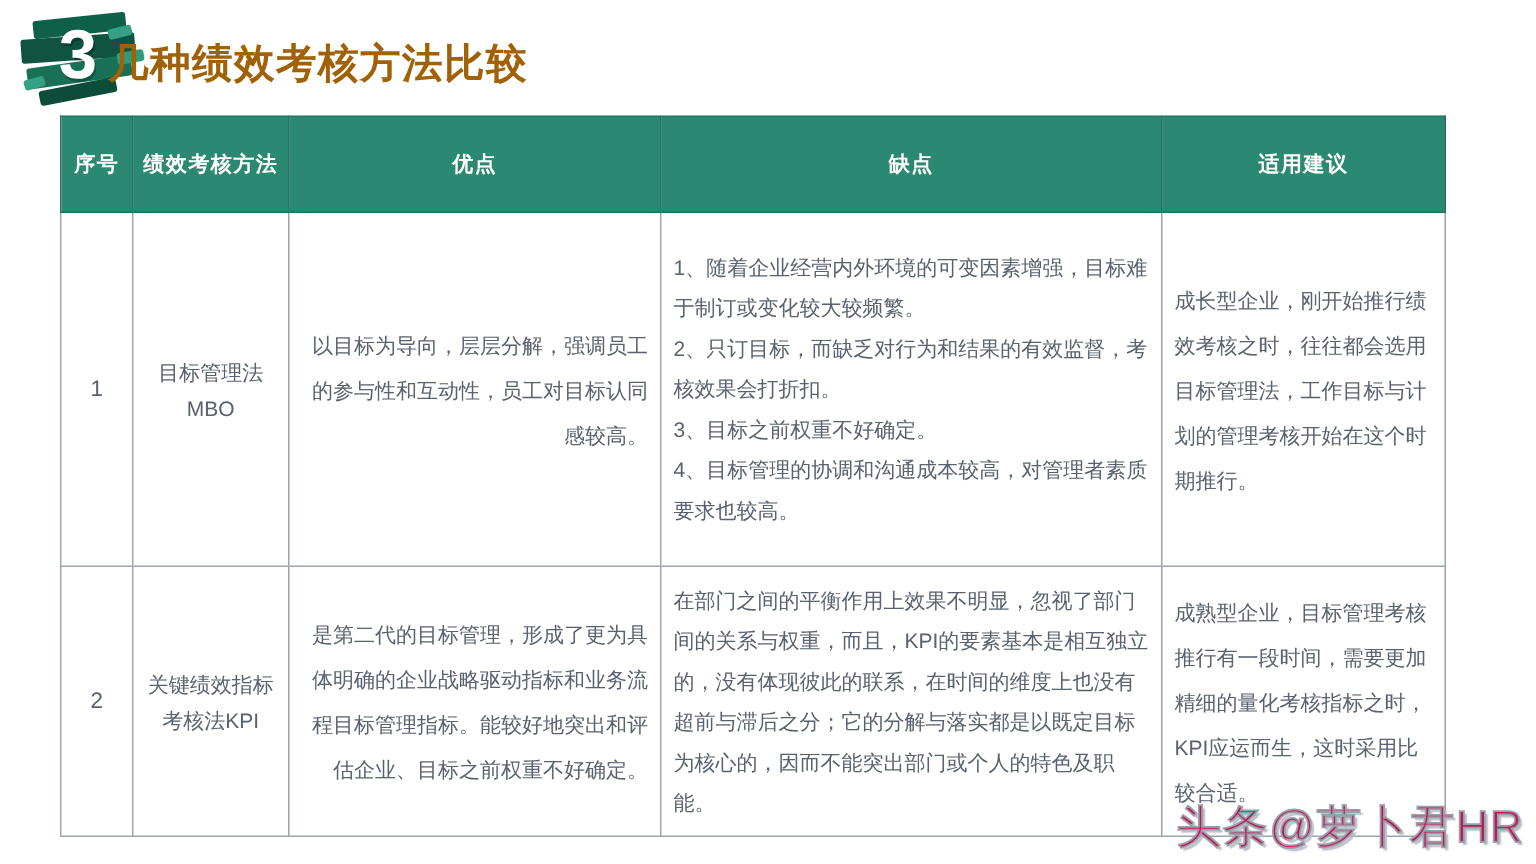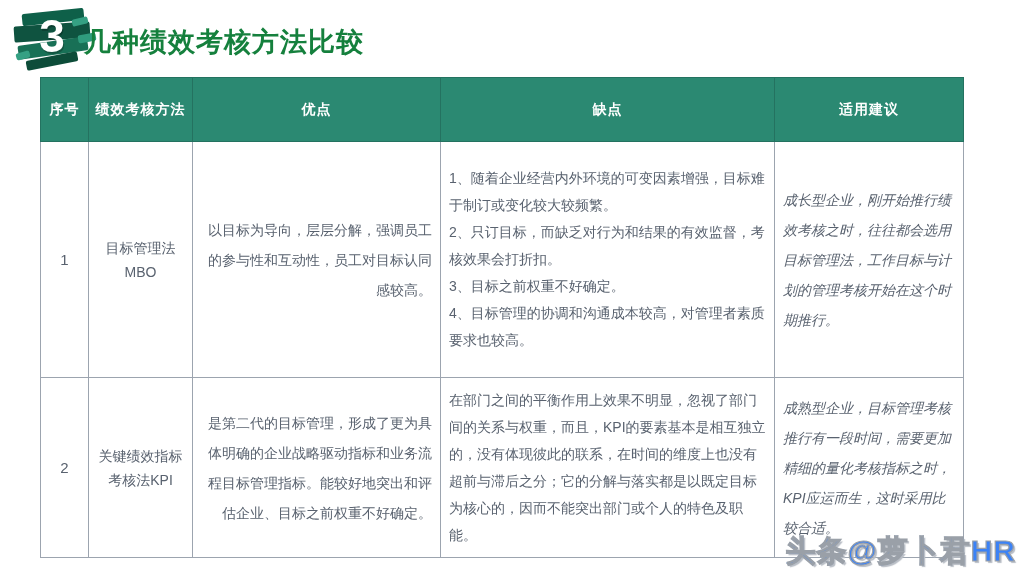--- a/index.html
+++ b/index.html
@@ -22,23 +22,23 @@
   .badge .a1 { left: 58px; top: 14px; width: 16px; height: 7px;  background: #35a083; transform: rotate(-14deg); }
   .badge .a2 { left: 64px; top: 30px; width: 18px; height: 8px;  background: #2f9b7d; transform: rotate(-10deg); }
   .badge .a3 { left: 2px;  top: 48px; width: 14px; height: 7px;  background: #35a083; transform: rotate(-16deg); }
   .badge .num {
     position: absolute; left: 0; top: 0; width: 76px; height: 64px;
     display: flex; align-items: center; justify-content: center;
     color: #ffffff; font-size: 46px; font-weight: 800;
     text-shadow: 1px 2px 0 rgba(0,0,0,0.25);
   }
   .page-title {
-    position: absolute; left: 84px; top: 24px;
+    position: absolute; left: 72px; top: 24px;
     font-size: 27px; font-weight: bold; letter-spacing: 1px;
-    color: #15803d;
+    color: #a16207;
   }
 
   
   .tbl-wrap { position: absolute; left: 40px; top: 77px; }
   table {
     border-collapse: collapse; table-layout: fixed; width: 923px;
     background: #ffffff;
   }
   th {
     height: 64px; background: #2b8972; color: #ffffff;
@@ -48,29 +48,29 @@
   td {
     border: 1px solid #9ca4af; vertical-align: middle;
     padding: 4px 8px; color: #59626f; font-size: 14px;
   }
   tr.row-1 td { height: 236px; }
   tr.row-2 td { height: 180px; }
   .cell-center { text-align: center; }
   .multiline { white-space: pre-line; }
   .cell-adv  { line-height: 30px; text-align: right; }
   .cell-dis  { line-height: 27px; text-align: left; }
-  .cell-sug  { line-height: 30px; text-align: left; font-style: italic; }
+  .cell-sug  { line-height: 30px; text-align: left; }
   .cell-idx  { font-size: 15px; }
   .cell-method { line-height: 24px; text-align: center; }
 
   
   .watermark {
     position: absolute; right: 8px; bottom: 4px;
-    font-size: 30px; font-weight: bold; letter-spacing: 1px;
-    color: #3b82f6;
+    font-size: 30px; font-weight: normal; letter-spacing: 1px;
+    color: #be185d;
     -webkit-text-stroke: 1.2px #9aa0a8;
     text-shadow: 2px 2px 1px #b9bec6;
   }
 </style>
 </head>
 <body>
 
 <div class="badge">
   <span class="stroke s1"></span>
   <span class="stroke s2"></span>

